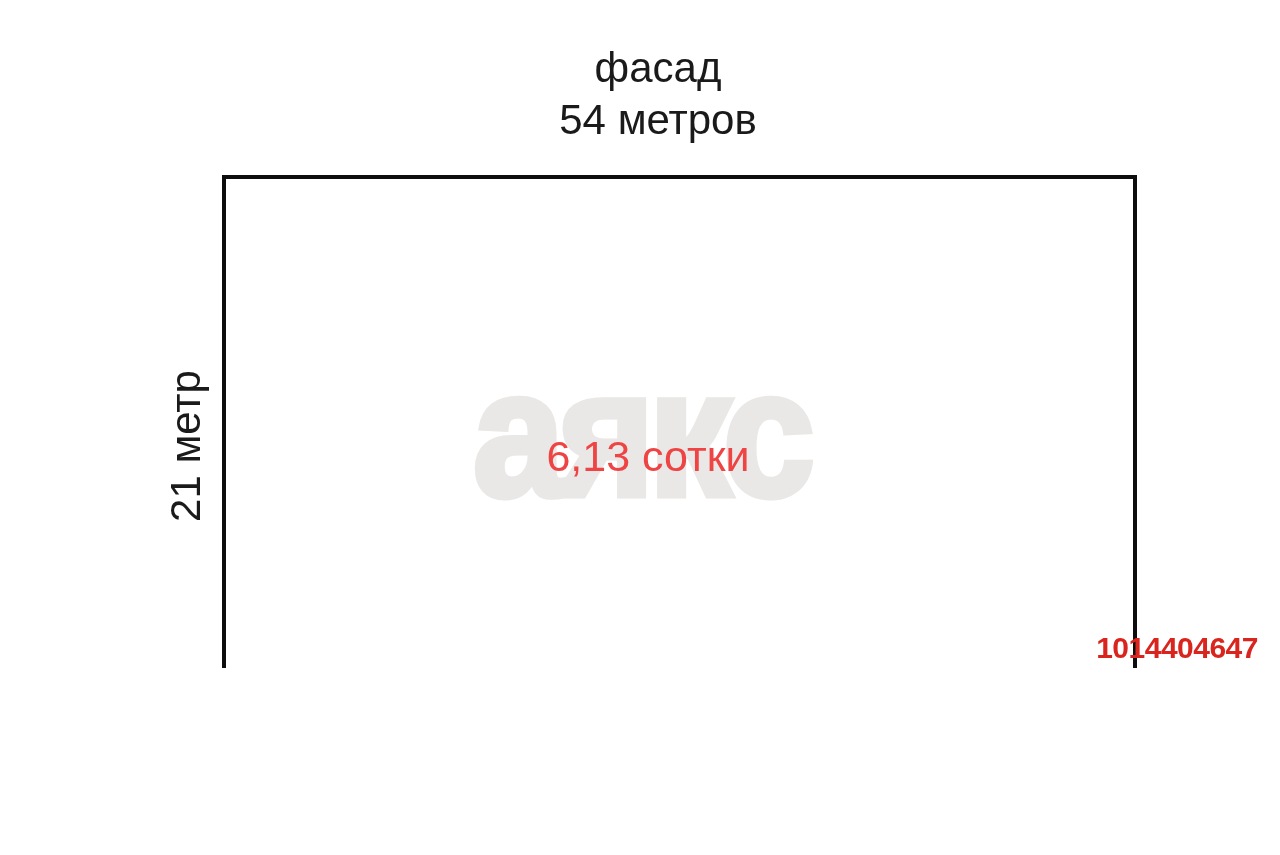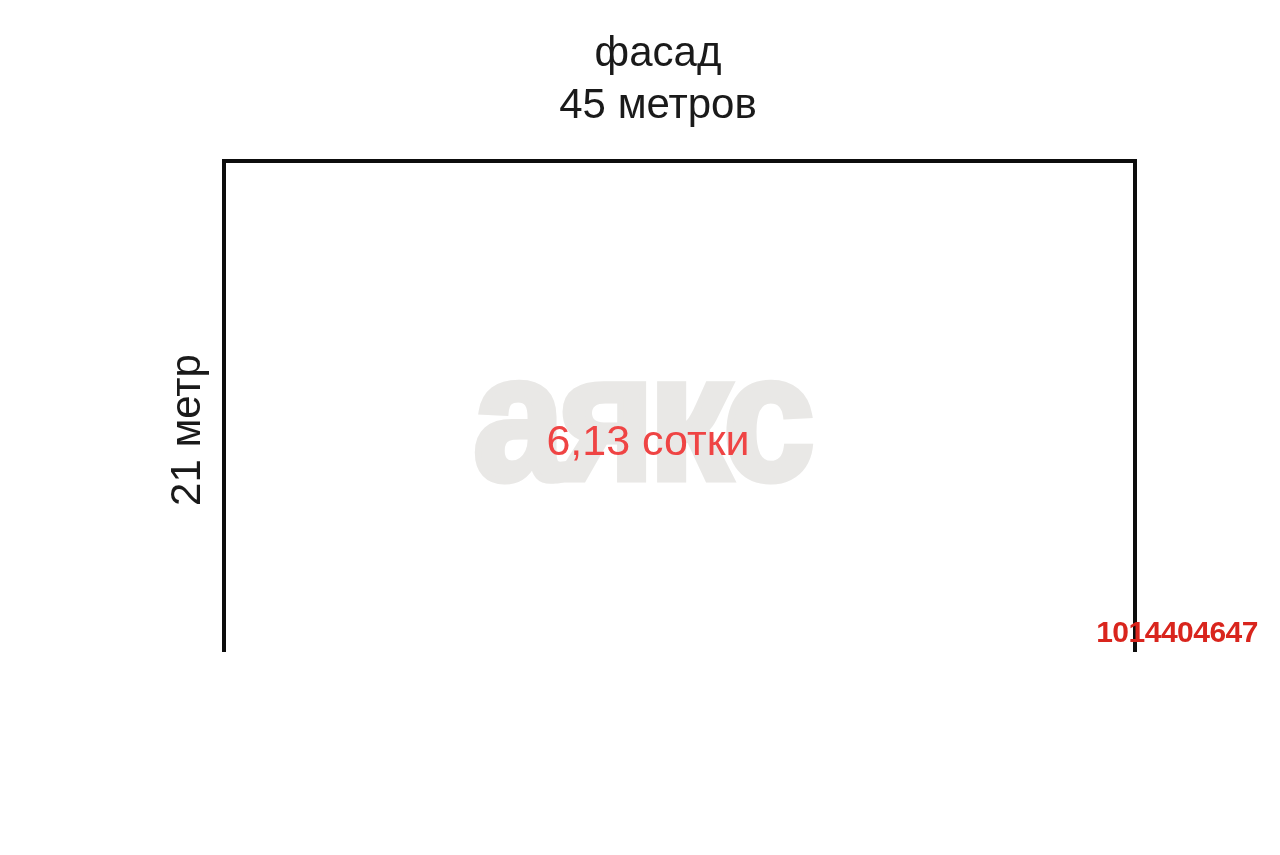--- a/index.html
+++ b/index.html
@@ -8,20 +8,21 @@
     background: #ffffff;
   }
   .canvas {
     position: relative;
     width: 1280px;
     height: 652px;
     background: #ffffff;
     overflow: hidden;
     font-family: "Liberation Sans", "DejaVu Sans", sans-serif;
     color: #1a1a1a;
+    margin-top: 16px;
   }
   .top-label {
     position: absolute;
     left: 658px;
     top: 26px;
     transform: translateX(-50%);
     text-align: center;
     font-size: 42px;
     line-height: 52px;
     color: #1a1a1a;
@@ -82,21 +83,21 @@
     text-align: center;
   }
 </style>
 </head>
 <body>
 
 <div class="canvas">
 
   <div class="top-label">
     <div>фасад</div>
-    <div>45 метров</div>
+    <div>54 метров</div>
   </div>
 
   <div class="plot-outline"></div>
 
   <div class="side-label">21 метр</div>
 
   <div class="watermark">аякс</div>
 
   <div class="area-label">6,13 сотки</div>
 

